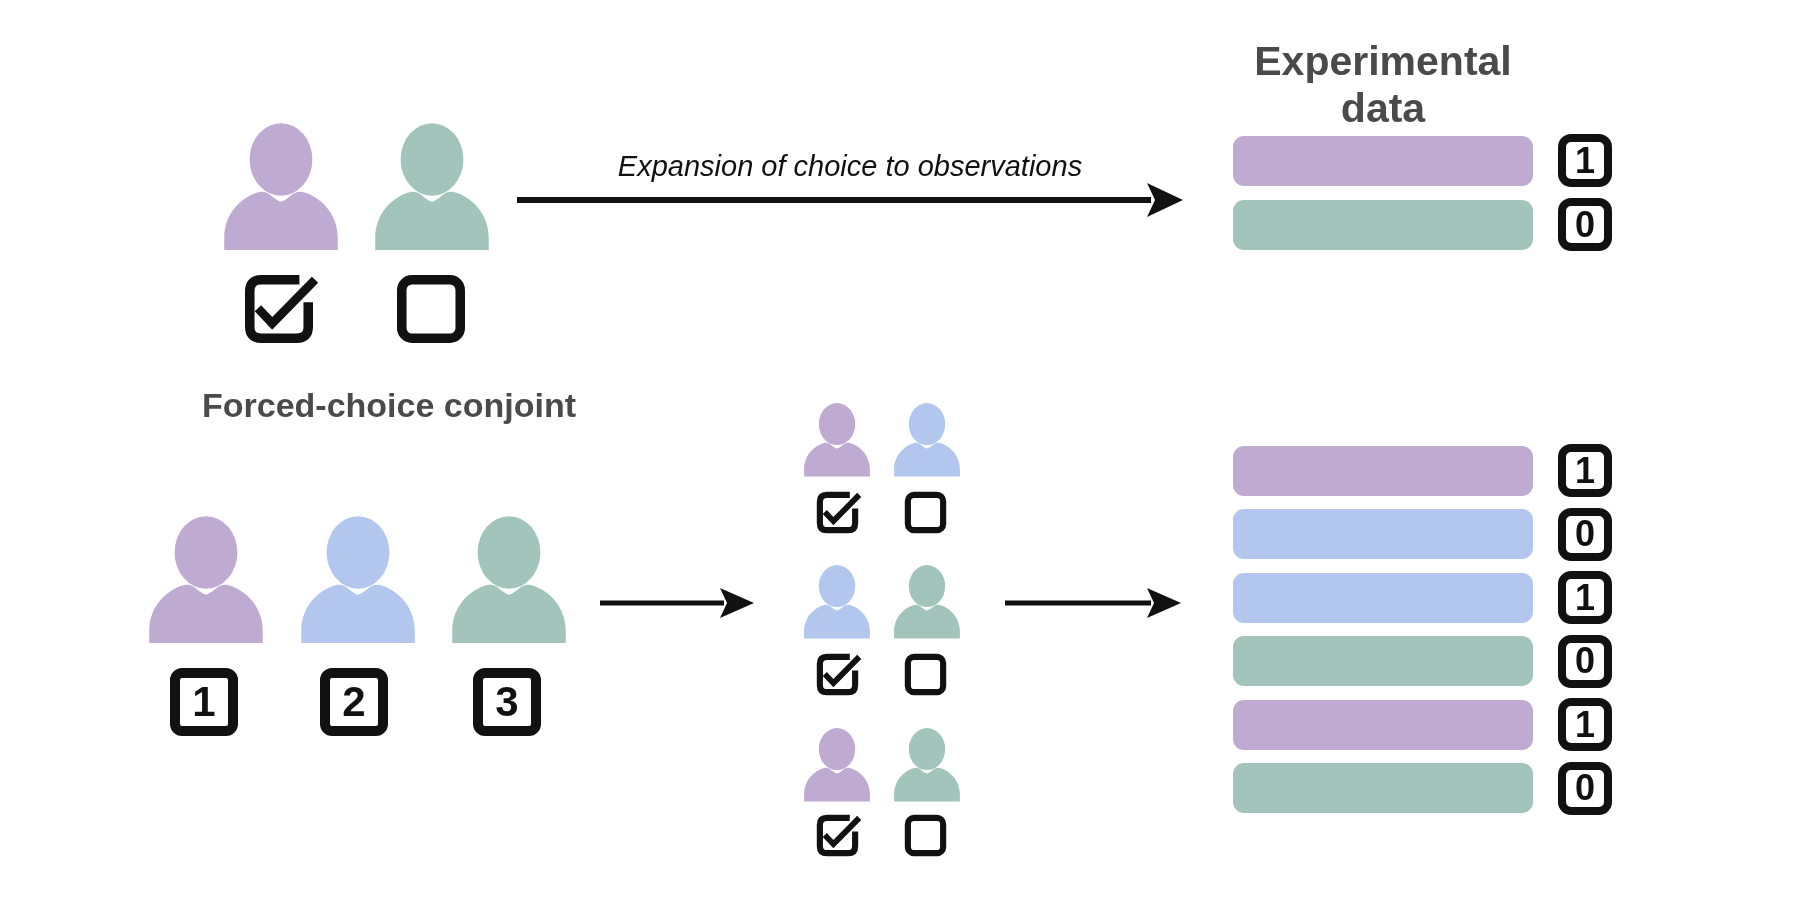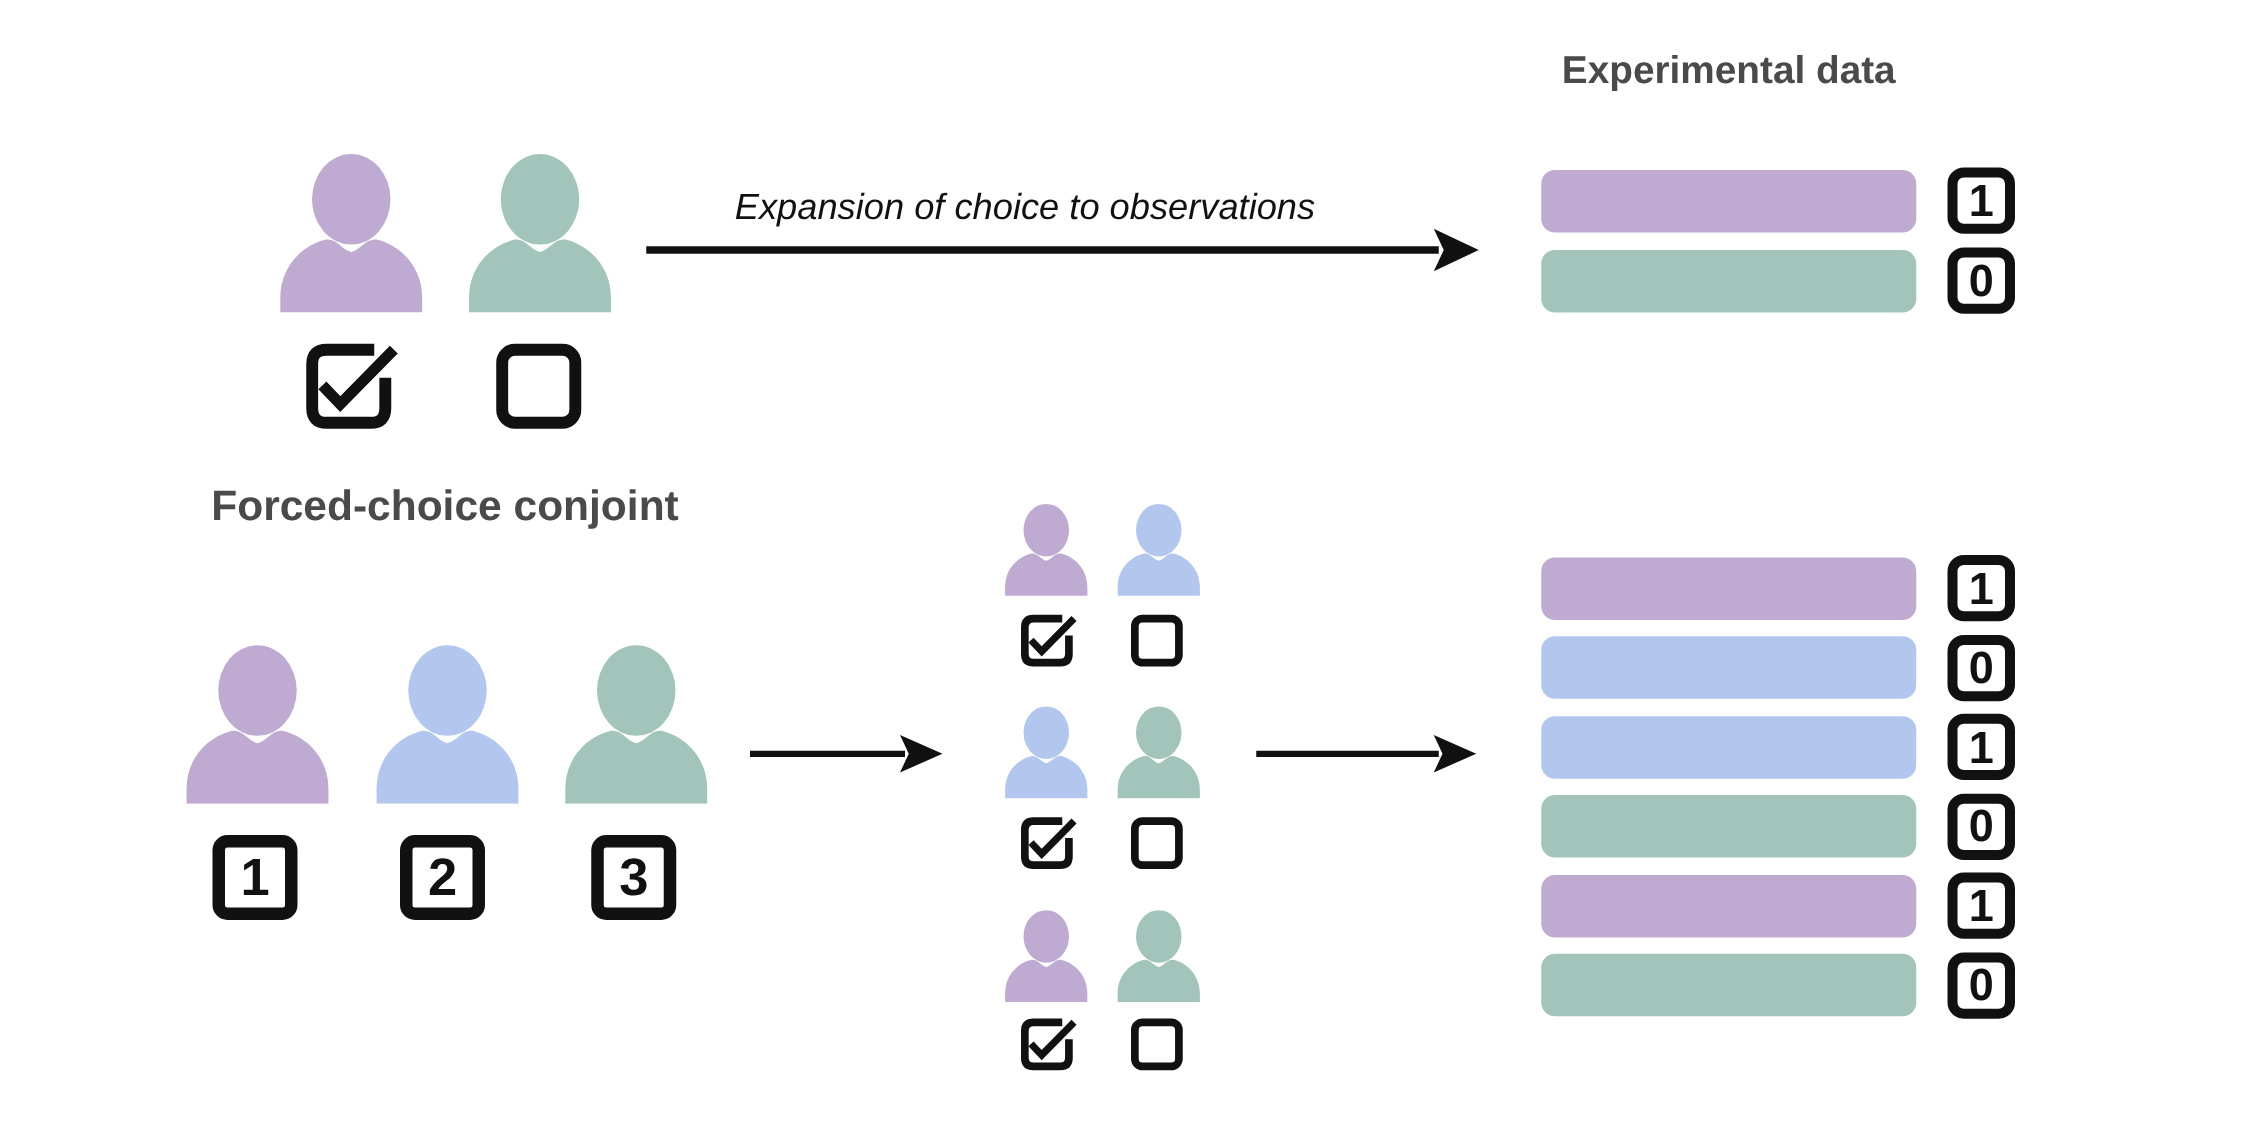--- a/index.html
+++ b/index.html
@@ -12,24 +12,24 @@
   
   [data-color="purple"]{color:var(--purple,#bfabd1);}
   [data-color="blue"]{color:var(--blue,#b3c6ee);}
   [data-color="green"]{color:var(--green,#a3c4ba);}
 
   .person-icon{display:block;}
   .person-icon svg{display:block;width:100%;height:100%;fill:currentColor;}
 
   .section-label{
     font-weight:bold;font-size:34px;color:var(--label_gray,#4a4a4a);
-    text-align:center;letter-spacing:0px;
+    text-align:right;letter-spacing:0px;
   }
   .heading{
-    font-weight:bold;font-size:31px;color:var(--label_gray,#4a4a4a);
+    font-weight:bold;font-size:41px;color:var(--label_gray,#4a4a4a);
     text-align:center;
   }
   .arrow-caption{
     font-style:italic;font-size:29px;color:var(--black,#111111);
     text-align:center;
   }
   .arrow-svg{display:block;}
   .arrow-svg line{stroke:var(--black,#111111);}
   .arrow-svg polygon{fill:var(--black,#111111);}
 
@@ -82,21 +82,21 @@
       <polyline points="19,49 40,71 103,7" fill="none" stroke="#111" stroke-width="13"></polyline>
     </svg>
   </span>
   <span class="abs checkbox-icon" style="left:397px;top:275px;width:68px;height:68px;">
     <svg viewBox="0 0 100 100">
         <rect x="7" y="7" width="86" height="86" rx="15" fill="none" stroke="#111" stroke-width="14"></rect>
       </svg>
   </span>
   <div class="abs section-label" style="left:136px;top:386px;width:440px;">Forced-choice conjoint</div>
 
-  <div class="abs arrow-caption" style="left:485px;top:150px;width:670px;">Expansion of choice to observations</div>
+  <div class="abs arrow-caption" style="left:515px;top:150px;width:670px;">Expansion of choice to observations</div>
   <svg class="abs arrow-svg" style="left:515px;top:182px;" width="670" height="36">
     <line x1="2" y1="18" x2="636" y2="18" stroke-width="6"></line>
     <polygon points="632,1 668,18 632,35 640,18"></polygon>
   </svg>
 
   <div class="abs heading" style="left:1233px;top:38px;width:300px;">Experimental data</div>
 
   <div class="abs rows-top" style="left:1233px;top:134px;">
     <div class="data-row">
       <div class="bar" data-color="purple"></div>

